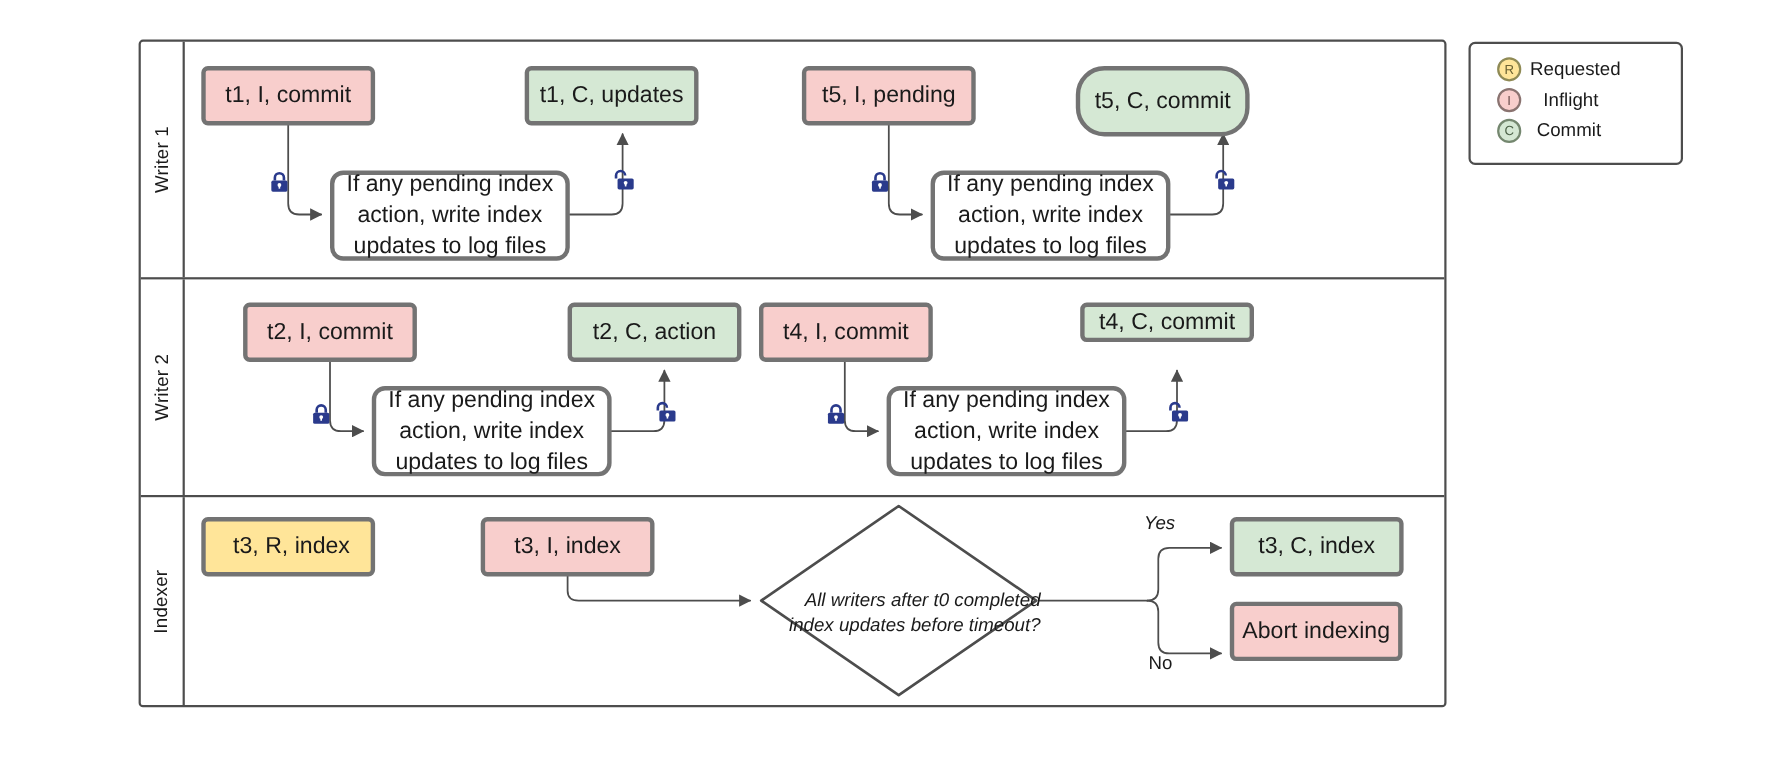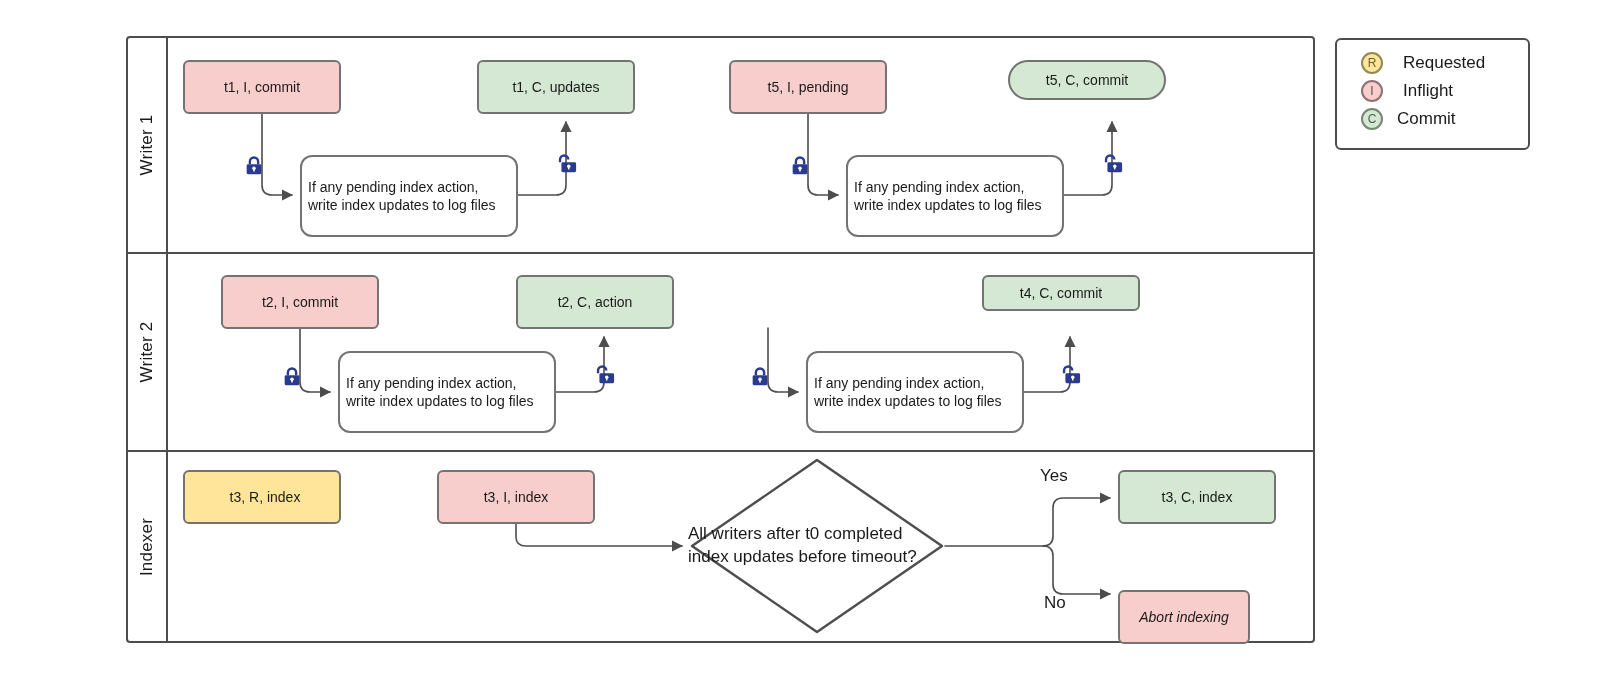--- a/index.html
+++ b/index.html
@@ -45,52 +45,53 @@
   .lane-header-label {
     transform: rotate(-90deg);
     white-space: nowrap;
     font-size: 17px;
     color: #1a1a1a;
     letter-spacing: 0.2px;
   }
   .node {
     position: absolute;
     box-sizing: border-box;
-    border: 2px solid #737373;
+    border: 4px solid #737373;
     border-radius: 6px;
     display: flex;
     align-items: center;
     justify-content: center;
-    text-align: left;
-    font-size: 14px;
+    text-align: center;
+    font-size: 21px;
     color: #1a1a1a;
     line-height: 1.32;
     padding: 2px 6px;
   }
   .node.pink  { background: #f8cecc; }
   .node.green { background: #d5e8d4; }
   .node.yellow{ background: #ffe599; padding-left: 12px; }
   .node.white { background: #ffffff; border-radius: 12px; }
 
   .diamond-wrap {
     position: absolute;
   }
   .diamond-wrap svg { display: block; }
   .diamond-label {
     position: absolute;
-    left: 0; top: 0;
+    left: 0; top: 12px;
     width: 100%; height: 100%;
     display: flex;
     align-items: center;
     justify-content: center;
-    text-align: left;
+    text-align: right;
     font-size: 17px;
     color: #1a1a1a;
     line-height: 1.35;
     pointer-events: none;
+    font-style: italic;
   }
   .edge-layer {
     position: absolute;
     left: 0; top: 0;
     width: 1609px; height: 700px;
     pointer-events: none;
   }
   .edge-label {
     position: absolute;
     font-size: 17px;
@@ -135,21 +136,21 @@
     flex: 0 0 auto;
   }
   .legend-badge.r { background: #ffe599; border-color: #8f8a55; color: #6b6233; }
   .legend-badge.i { background: #f8cecc; border-color: #8a7370; color: #6b4f4d; }
   .legend-badge.c { background: #d5e8d4; border-color: #74876f; color: #4d6349; }
   .legend-text {
     font-size: 17px;
     color: #1a1a1a;
     margin-left: 8px;
   }
-  .legend-row.requested .legend-text { margin-left: 20px; text-align: center; }
+  .legend-row.requested .legend-text { margin-left: 8px; text-align: center; }
   .legend-row.inflight  .legend-text { margin-left: 20px; }
   .legend-row.commit    .legend-text { margin-left: 14px; }
 </style>
 </head>
 <body>
 
 <div id="canvas">
 
   <div class="pool">
 
@@ -204,21 +205,21 @@
   </svg>
 
   <div class="node pink" style="left:183px; top:60px; width:158px; height:54px;">t1, I, commit</div>
 
   <div class="node green" style="left:477px; top:60px; width:158px; height:54px;">t1, C, updates</div>
 
   <div class="node white" style="left:300px; top:155px; width:218px; height:82px;">If any pending index action, write index updates to log files</div>
 
   <div class="node pink" style="left:729px; top:60px; width:158px; height:54px;">t5, I, pending</div>
 
-  <div class="node green" style="left:1008px; top:60px; width:158px; height:40px;border-radius:26px;">t5, C, commit</div>
+  <div class="node green" style="left:978px; top:60px; width:158px; height:64px;border-radius:26px;">t5, C, commit</div>
 
   <div class="node white" style="left:846px; top:155px; width:218px; height:82px;">If any pending index action, write index updates to log files</div>
 
   <svg class="lock" style="left:243px; top:155px;" viewBox="0 0 24 24" xmlns="http://www.w3.org/2000/svg">
     <path d="M7.5 10 V7.2 a4.5 4.5 0 0 1 9 0 V10" fill="none" stroke="#2a3a8c" stroke-width="2.6"></path>
     <rect x="4" y="10" width="16" height="11" rx="1.6" fill="#2a3a8c"></rect>
     <circle cx="12" cy="14.4" r="1.9" fill="#ffffff"></circle>
     <rect x="11.2" y="14.4" width="1.6" height="3.6" fill="#ffffff"></rect>
   </svg>
 
@@ -242,20 +243,21 @@
     <circle cx="15" cy="14.4" r="1.9" fill="#ffffff"></circle>
     <rect x="14.2" y="14.4" width="1.6" height="3.6" fill="#ffffff"></rect>
   </svg>
 
   <div class="node pink" style="left:221px; top:275px; width:158px; height:54px;">t2, I, commit</div>
 
   <div class="node green" style="left:516px; top:275px; width:158px; height:54px;">t2, C, action</div>
 
   <div class="node white" style="left:338px; top:351px; width:218px; height:82px;">If any pending index action, write index updates to log files</div>
 
+  <div class="node pink" style="left:690px; top:275px; width:158px; height:54px;">t4, I, commit</div>
 
   <div class="node green" style="left:982px; top:275px; width:158px; height:36px;">t4, C, commit</div>
 
   <div class="node white" style="left:806px; top:351px; width:218px; height:82px;">If any pending index action, write index updates to log files</div>
 
   <svg class="lock" style="left:281px; top:366px;" viewBox="0 0 24 24" xmlns="http://www.w3.org/2000/svg">
     <path d="M7.5 10 V7.2 a4.5 4.5 0 0 1 9 0 V10" fill="none" stroke="#2a3a8c" stroke-width="2.6"></path>
     <rect x="4" y="10" width="16" height="11" rx="1.6" fill="#2a3a8c"></rect>
     <circle cx="12" cy="14.4" r="1.9" fill="#ffffff"></circle>
     <rect x="11.2" y="14.4" width="1.6" height="3.6" fill="#ffffff"></rect>
@@ -286,26 +288,26 @@
 
   <div class="node pink" style="left:437px; top:470px; width:158px; height:54px;">t3, I, index</div>
 
   <div class="diamond-wrap" style="left:688px; top:456px; width:258px; height:180px;">
     <svg width="258" height="180" viewBox="0 0 258 180" xmlns="http://www.w3.org/2000/svg">
       <path d="M 129 4 L 254 90 L 129 176 L 4 90 Z" fill="#ffffff" stroke="#4d4d4d" stroke-width="2.4" stroke-linejoin="round"></path>
     </svg>
     <div class="diamond-label">All writers after t0 completed index updates before timeout?</div>
   </div>
 
-  <div class="edge-label" style="left:1040px; top:466px;">Yes</div>
+  <div class="edge-label" style="left:1040px; top:466px;font-style:italic;">Yes</div>
   <div class="edge-label" style="left:1044px; top:593px;text-align:center;">No</div>
 
   <div class="node green" style="left:1118px; top:470px; width:158px; height:54px;">t3, C, index</div>
 
-  <div class="node pink" style="left:1118px; top:590px; width:132px; height:54px;font-style:italic;">Abort indexing</div>
+  <div class="node pink" style="left:1118px; top:547px; width:157px; height:54px;">Abort indexing</div>
 
   <div class="legend">
     <div class="legend-row requested">
       <span class="legend-badge r">R</span>
       <span class="legend-text">Requested</span>
     </div>
     <div class="legend-row inflight">
       <span class="legend-badge i">I</span>
       <span class="legend-text">Inflight</span>
     </div>

